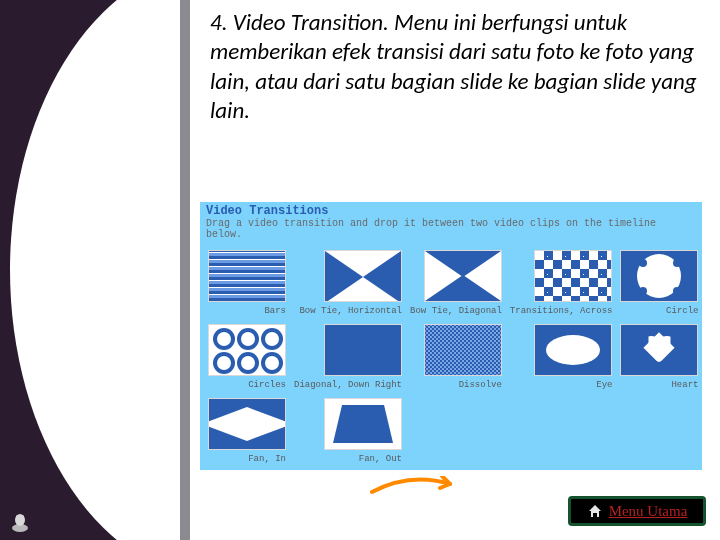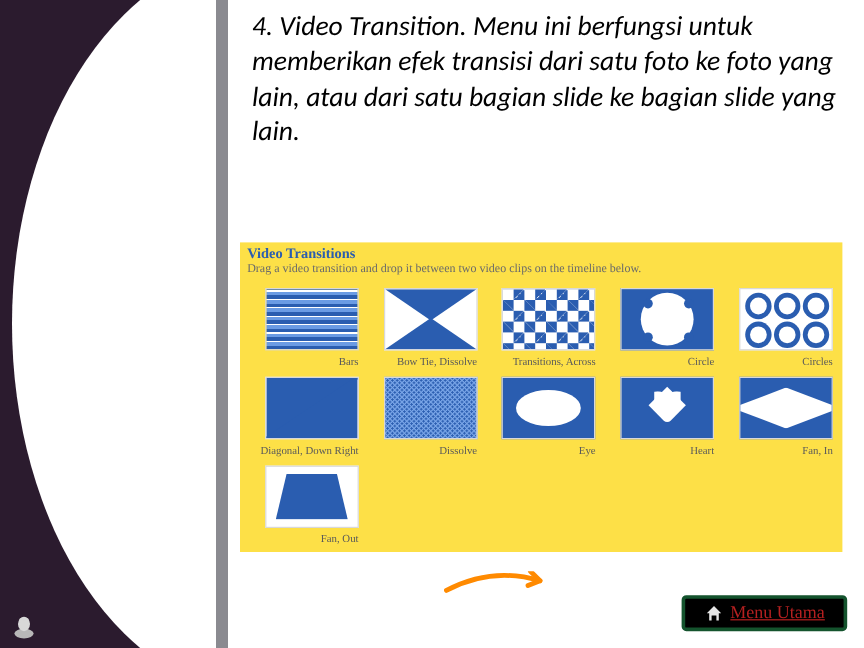--- a/index.html
+++ b/index.html
@@ -45,22 +45,22 @@
   .body-text {
     font-size: 23px;
     line-height: 1.28;
     font-weight: 400;
   }
   .panel {
     position: absolute;
     left: 200px;
     top: 202px;
     width: 502px;
-    background: #fde047;
-    font-family: Liberation Serif, serif;
+    background: #7dd3fc;
+    font-family: Liberation Mono, monospace;
   }
   .panel-title {
     color: #2a5db0;
     font-size: 12px;
     font-weight: 700;
     padding: 2px 6px 0 6px;
   }
   .panel-sub {
     color: #6a6a6a;
     font-size: 10px;
@@ -267,22 +267,26 @@
 
 <div class="panel">
   <div class="panel-title">Video Transitions</div>
   <div class="panel-sub">Drag a video transition and drop it between two video clips on the timeline below.</div>
   <div class="grid" id="grid">
       <div class="thumb">
         <div class="icon ic-bars"></div>
         <div class="caption">Bars</div>
       </div>
       <div class="thumb">
+        <div class="icon ic-bowtie-h"></div>
+        <div class="caption">Bow Tie, Horizontal</div>
+      </div>
+      <div class="thumb">
         <div class="icon ic-bowtie-v"></div>
-        <div class="caption">Bow Tie, Dissolve</div>
+        <div class="caption">Bow Tie, Diagonal</div>
       </div>
       <div class="thumb">
         <div class="icon ic-checker"></div>
         <div class="caption">Transitions, Across</div>
       </div>
       <div class="thumb">
         <div class="icon ic-circle">
           <div class="dot" style="left: 18px; top: 8px;"></div>
           <div class="dot" style="left: 52px; top: 8px;"></div>
           <div class="dot" style="left: 18px; top: 36px;"></div>

